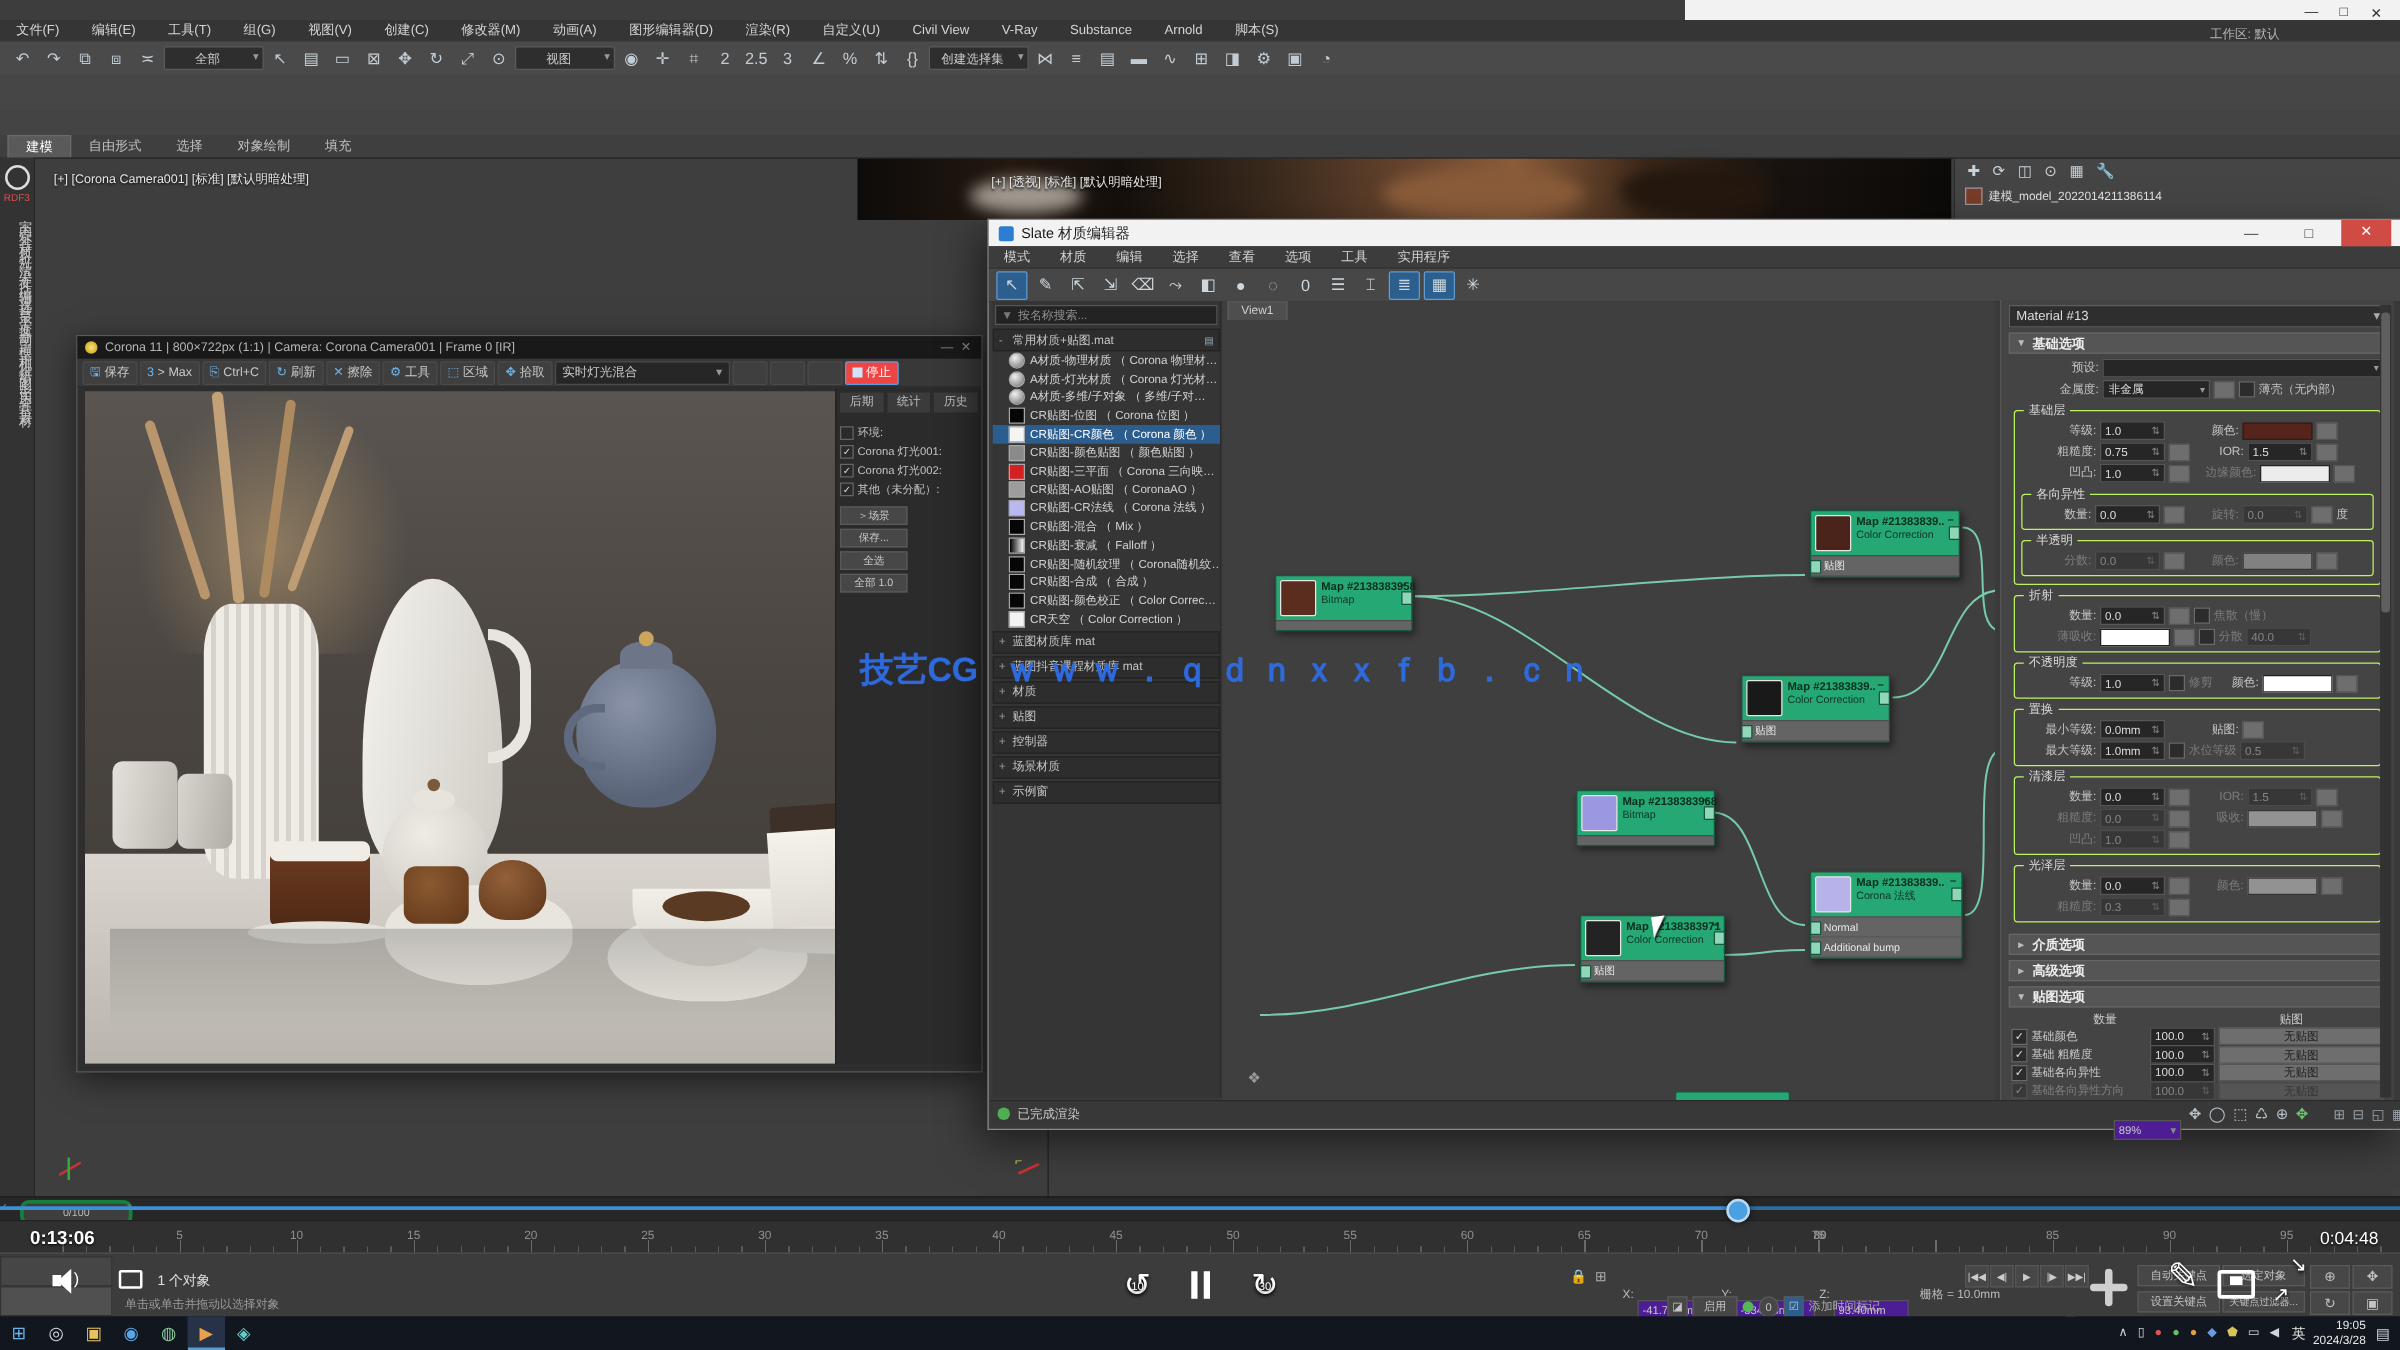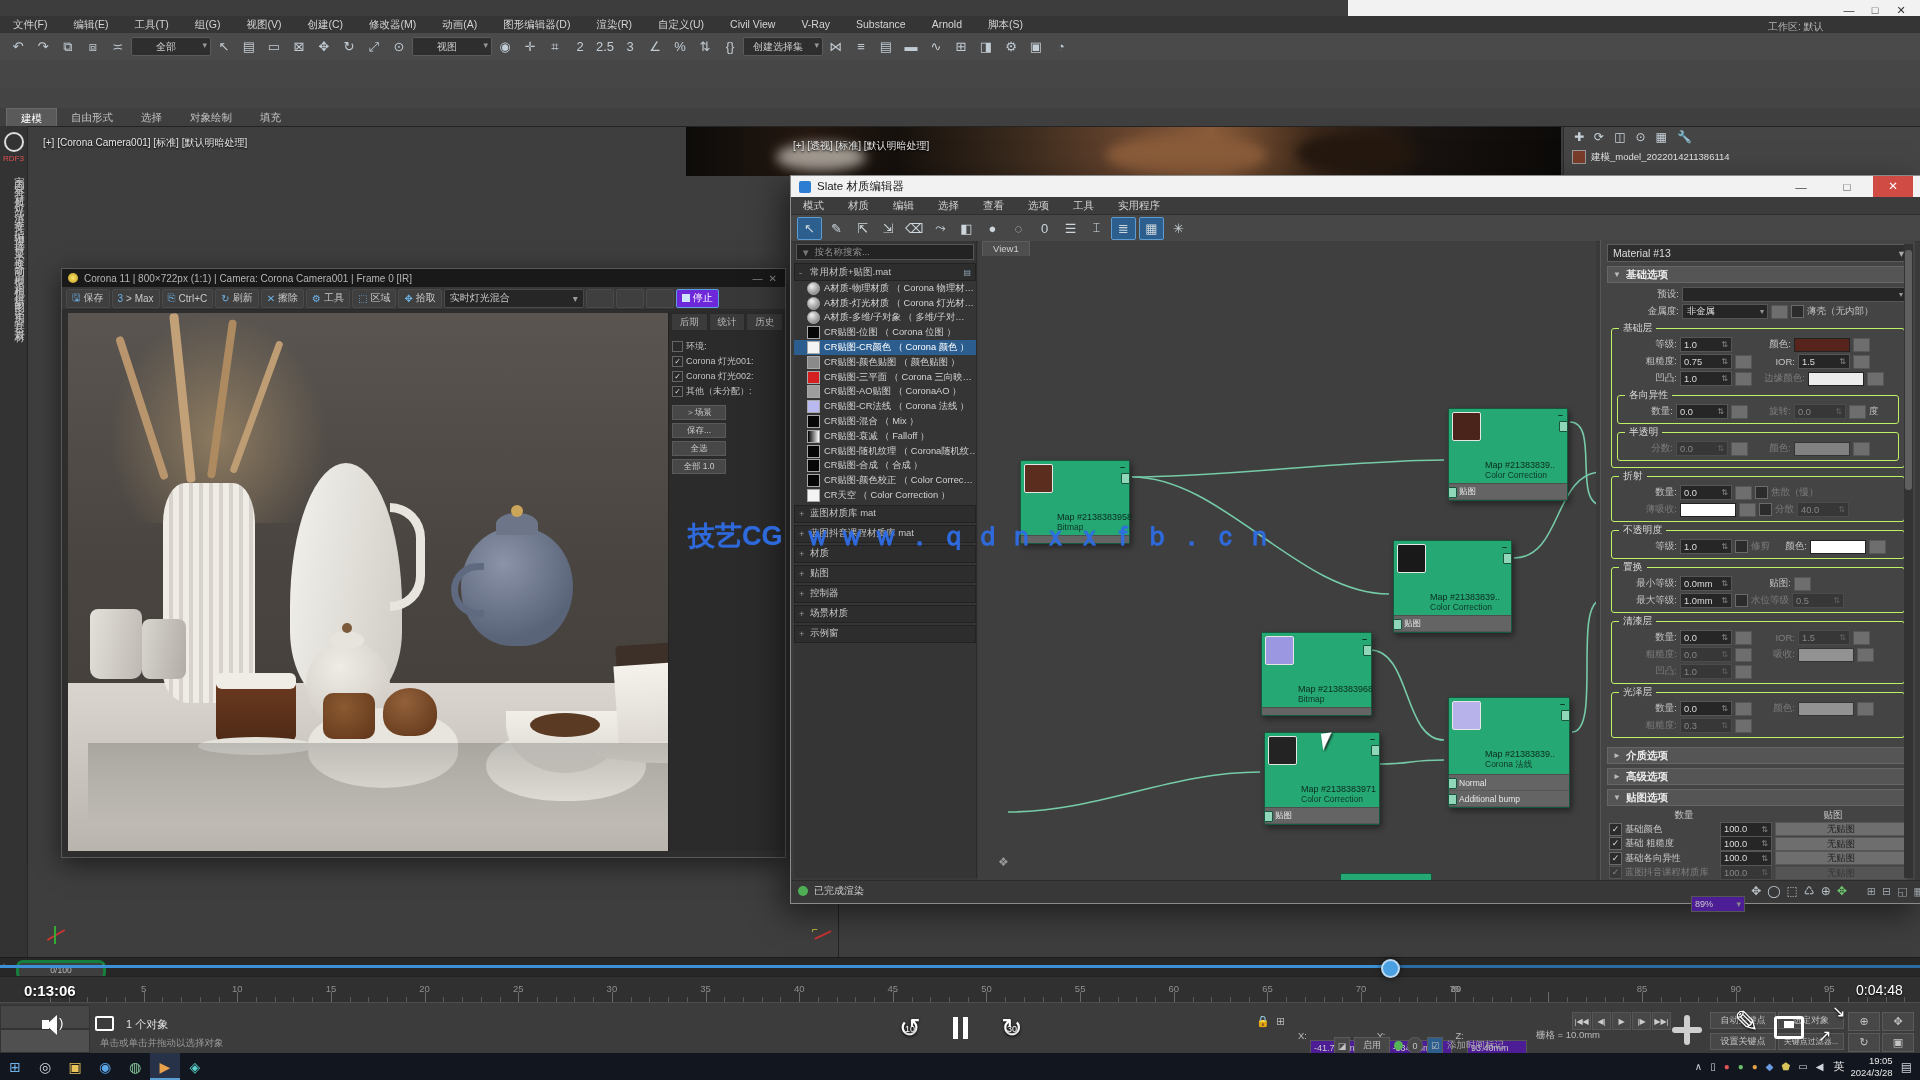--- a/index.html
+++ b/index.html
@@ -59,21 +59,21 @@
   .mitem{height:14.8px;display:flex;align-items:center;gap:4px;padding:0 2px 0 13px;color:#d2d2d2;font-size:9.3px;white-space:nowrap;overflow:hidden;}
   .mitem.sel{background:#2c5d8f;color:#fff;}
   .msw{width:11px;height:11px;border:1px solid #a8a8a8;flex:none;}
   .msw.sphere{border-radius:50%;background:radial-gradient(circle at 35% 30%,#f0f0f0,#6f6f6f);}
   
   .nview{left:978px;top:241px;width:618px;height:639px;background:#3f3f3f;overflow:hidden;}
   .vtab{position:absolute;left:4px;top:0;height:14px;padding:0 10px;background:#4e4e4e;color:#cfcfcf;font-size:9.5px;line-height:14px;border:1px solid #5c5c5c;border-bottom:none;}
   .gnode{position:absolute;border:1px solid #17573e;border-radius:2px;box-shadow:2px 3px 6px rgba(0,0,0,.45);font-size:9px;}
   .gn-head{background:#25a873;display:flex;padding:3px;gap:4px;position:relative;}
   .gn-sw{width:27px;height:27px;border:1px solid #e6e6e6;border-radius:2px;flex:none;}
-  .gn-t1{color:#0c2c1f;font-weight:normal;white-space:nowrap;font-size:9px;margin-top:48px;}
+  .gn-t1{color:#0c2c1f;font-weight:bold;white-space:nowrap;font-size:9px;}
   .gn-t2{color:#0f3527;font-size:8.5px;white-space:nowrap;}
   .gn-min{position:absolute;right:4px;top:1px;color:#0c2c1f;font-weight:bold;}
   .gn-body{background:#646464;border-top:1px solid #4e4e4e;}
   .gn-row{height:15px;display:flex;align-items:center;color:#e8e8e8;padding-left:10px;position:relative;border-bottom:1px solid #575757;font-size:8.5px;white-space:nowrap;}
   .sock{position:absolute;width:7px;height:9px;background:#8fd7b8;border:1px solid #17553c;border-radius:1px;}
   
   .params{left:1600px;top:240px;width:302px;height:640px;background:#444;padding:4px 6px;overflow:hidden;border-left:1px solid #565656;}
   .matsel{height:16px;background:#2e2e2e;border:1px solid #5d5d5d;color:#ddd;display:flex;align-items:center;padding:0 5px;font-size:10.5px;position:relative;}
   .matsel::after{content:"▾";position:absolute;right:4px;color:#aaa;}
   .proll-h{height:15px;background:#555;border:1px solid #666;display:flex;align-items:center;gap:5px;padding:0 5px;color:#ececec;font-weight:bold;font-size:10.5px;margin-top:4px;}
@@ -397,21 +397,21 @@
       <span class="vfb-btn" style="width:128px;background:#262626;justify-content:space-between">
         <span>实时灯光混合</span>
           <span style="color:#999">▾</span>
       </span>
       <span style="display:flex;gap:2px">
 
       <span class="vfb-btn" style="width:16px;color:#6db3e8"></span>
           <span class="vfb-btn" style="width:16px;color:#6db3e8"></span>
           <span class="vfb-btn" style="width:16px;color:#6db3e8"></span>
         </span>
-      <span class="vfb-btn" style="background:#6d28d9;border-color:#5aa0e0;color:#fff">
+      <span class="vfb-btn" style="background:#ef4444;border-color:#5aa0e0;color:#fff">
         <span style="width:8px;height:8px;background:#cfe4f8;display:inline-block"></span>
         <span>停止</span>
       </span>
     </div>
 
     <div class="scene" style="left:6px;top:44px;position:absolute">
       <div style="left:0;top:370px;width:600px;height:168px;background:linear-gradient(#dad6cf,#b9b5ae)"></div>
       <div style="left:40px;top:0;width:220px;height:210px;background:radial-gradient(ellipse at 50% 60%,rgba(190,160,115,.55),rgba(190,160,115,0) 70%)"></div>
       <div style="left:70px;top:20px;width:8px;height:150px;background:#b8956c;transform:rotate(-18deg);border-radius:4px"></div>
       <div style="left:110px;top:0px;width:9px;height:170px;background:#c2a078;transform:rotate(-6deg);border-radius:4px"></div>
@@ -982,21 +982,21 @@
             <div class="pcb">✓</div>
             <span class="pmaplbl">基础各向异性</span>
             <div class="pspin">
               <span>100.0</span>
               <div class="pupdn">⇅</div>
             </div>
             <div class="pmapbtn">无贴图</div>
           </div>
           <div class="pmaprow dis">
             <div class="pcb">✓</div>
-            <span class="pmaplbl">蓝图抖音课程材质库</span>
+            <span class="pmaplbl">基础各向异性方向</span>
             <div class="pspin">
               <span>100.0</span>
               <div class="pupdn">⇅</div>
             </div>
             <div class="pmapbtn">无贴图</div>
           </div>
           <div class="pmaprow">
             <div class="pcb">✓</div>
             <span class="pmaplbl">基础 IOR</span>
             <div class="pspin">

